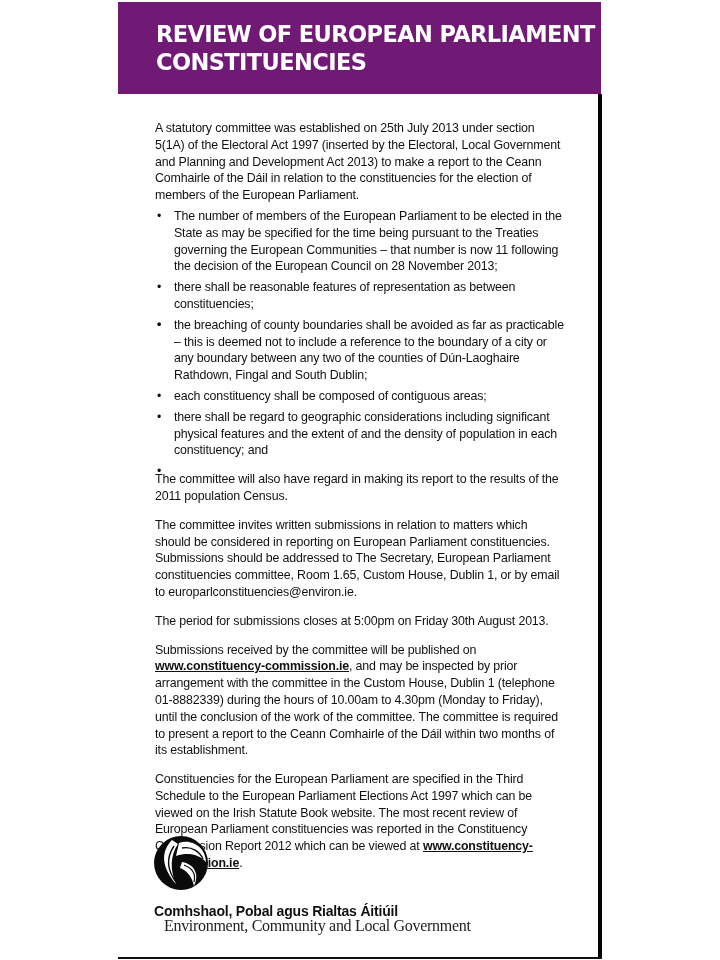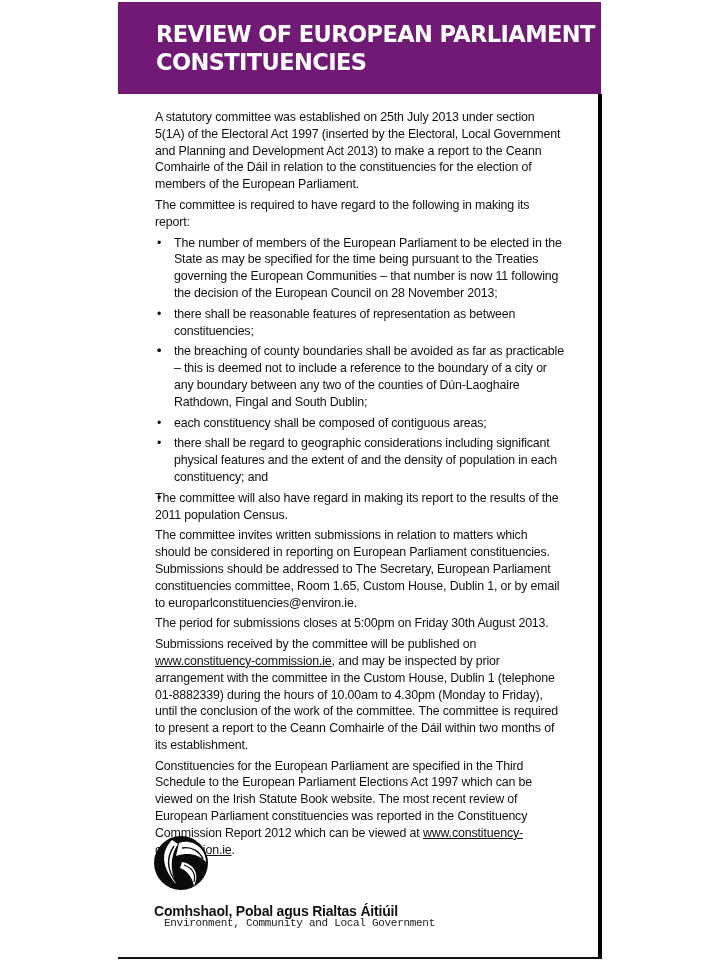--- a/index.html
+++ b/index.html
@@ -20,52 +20,51 @@
       position: absolute; left: 598px; top: 94px; width: 4px; height: 865px; background: #000;
     }
     .bottom-rule {
       position: absolute; left: 118px; top: 957px; width: 484px; height: 2px; background: #111;
     }
     .content {
       position: absolute; left: 155px; top: 108px; width: 410px;
       font-family: "Liberation Sans", sans-serif; font-size: 12.4px; line-height: 16.8px;
       letter-spacing: -0.15px; color: #111;
     }
-    .content p { margin: 1px 0 4px 0; }
+    .content p { margin: 12px 0 4px 0; }
     .content ul { list-style: none; margin: 0 0 3px 0; padding: 0; }
     .content li { position: relative; padding-left: 19px; margin: 0 0 4px 0; }
     .content li .bullet { position: absolute; left: 2px; top: 0; }
-    .link { text-decoration: underline; color: #111; cursor: pointer; }
+    .link { text-decoration: underline; color: #111; cursor: pointer; font-weight: bold; }
     .logo {
       position: absolute; left: 152px; top: 834px; width: 58px; height: 58px;
     }
     .dept-irish {
       position: absolute; left: 154px; top: 903px;
       font-family: "Liberation Sans", sans-serif; font-weight: bold; font-size: 14px;
       letter-spacing: -0.2px; color: #111;
     }
     .dept-english {
       position: absolute; left: 154px; top: 917px;
-      font-family: Liberation Mono, monospace; font-size: 11px;
+      font-family: Liberation Serif, serif; font-size: 16px;
       letter-spacing: -0.3px; color: #222; padding-left: 10px;
     }
   </style>
 </head>
 <body>
 
 <div class="header-band">
   <div class="header-title">REVIEW OF EUROPEAN PARLIAMENT CONSTITUENCIES</div>
 </div>
 
 <div class="right-rule"></div>
 <div class="bottom-rule"></div>
 
 <div class="content">
   <p>A statutory committee was established on 25th July 2013 under section 5(1A) of the Electoral Act 1997 (inserted by the Electoral, Local Government and Planning and Development Act 2013) to make a report to the Ceann Comhairle of the Dáil in relation to the constituencies for the election of members of the European Parliament.</p>
-  <p>The committee is required to have regard to the following in making its report:</p>
   <ul>
     <li><span class="bullet">•</span><span>The number of members of the European Parliament to be elected in the State as may be specified for the time being pursuant to the Treaties governing the European Communities – that number is now 11 following the decision of the European Council on 28 November 2013;</span></li>
     <li><span class="bullet">•</span><span>there shall be reasonable features of representation as between constituencies;</span></li>
     <li><span class="bullet">•</span></li>
     <li><span class="bullet">•</span><span>the breaching of county boundaries shall be avoided as far as practicable – this is deemed not to include a reference to the boundary of a city or any boundary between any two of the counties of Dún-Laoghaire Rathdown, Fingal and South Dublin;</span></li>
     <li><span class="bullet">•</span><span>each constituency shall be composed of contiguous areas;</span></li>
     <li><span class="bullet">•</span><span>there shall be regard to geographic considerations including significant physical features and the extent of and the density of population in each constituency; and</span></li>
     <li><span class="bullet">•</span></li>
   </ul>
   <p>The committee will also have regard in making its report to the results of the 2011 population Census.</p>

